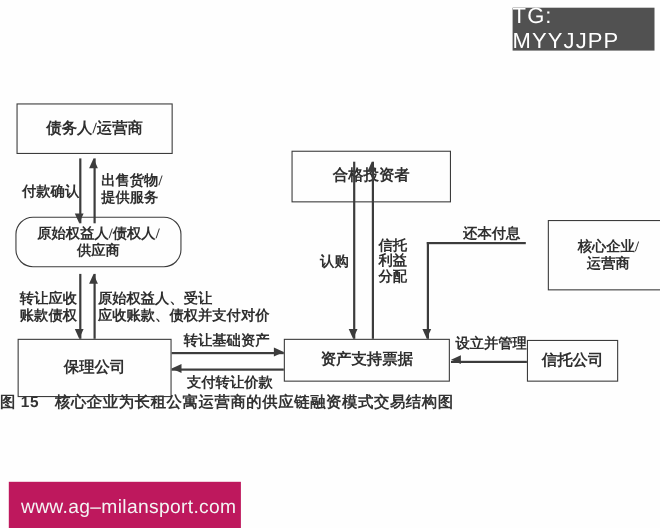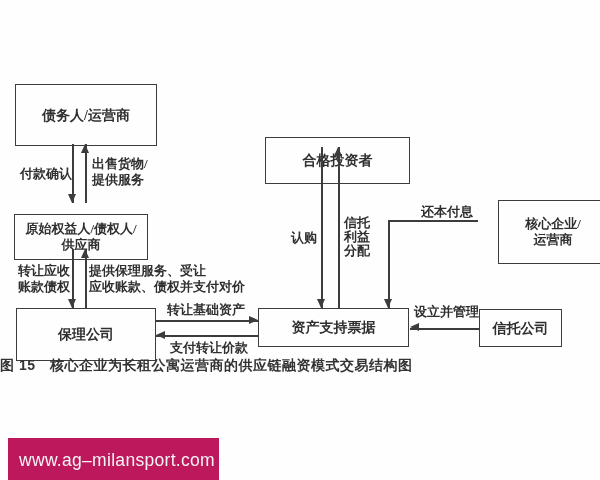--- a/index.html
+++ b/index.html
@@ -39,25 +39,26 @@
     position:absolute;left:0;right:0;top:357px;text-align:left;
     font-family:"Liberation Sans","DejaVu Sans",sans-serif;
     font-weight:bold;font-size:14px;letter-spacing:.5px;color:#333;
   }
 </style>
 </head>
 <body>
 
 <div class="stage">
 
+  <div class="badge">TG: MYYJJPP</div>
 
   <div>
 
-    <div class="node" style="left:15px;top:84px;width:142px;height:62px;">债务人/运营商</div>
-    <div class="node small" style="left:14px;top:214px;width:134px;height:46px;">原始权益人/债权人/
+    <div class="node" style="left:15px;top:94px;width:142px;height:46px;">债务人/运营商</div>
+    <div class="node small" style="left:14px;top:197px;width:151px;height:46px;border-radius:16px;">原始权益人/债权人/
 供应商</div>
     <div class="node" style="left:16px;top:308px;width:140px;height:53px;">保理公司</div>
     <div class="node" style="left:265px;top:100px;width:145px;height:47px;margin-top:37px;">合格投资者</div>
     <div class="node" style="left:258px;top:308px;width:151px;height:39px;text-align:right;">资产支持票据</div>
     <div class="node small" style="left:498px;top:200px;width:110px;height:64px;">核心企业/
 运营商</div>
     <div class="node" style="left:479px;top:309px;width:83px;height:38px;">信托公司</div>
 
     <div class="ln" style="left:72px;top:144px;width:1.6px;height:59px;"></div>
     <div class="ah down" style="left:68px;top:194px;"></div>
@@ -84,21 +85,21 @@
     <div class="ah left" style="left:156px;top:331px;"></div>
 
     <div class="ln" style="left:410px;top:328px;width:69px;height:1.6px;"></div>
     <div class="ah left" style="left:410px;top:323px;"></div>
 
     <div class="lbl" style="left:20px;top:166px;">付款确认</div>
     <div class="lbl" style="left:92px;top:156px;">出售货物/
 提供服务</div>
     <div class="lbl" style="left:18px;top:263px;">转让应收
 账款债权</div>
-    <div class="lbl" style="left:89px;top:263px;">提供保理服务、受让
+    <div class="lbl" style="left:89px;top:263px;">原始权益人、受让
 应收账款、债权并支付对价</div>
     <div class="lbl" style="left:167px;top:302px;">转让基础资产</div>
     <div class="lbl" style="left:170px;top:340px;">支付转让价款</div>
     <div class="lbl" style="left:291px;top:230px;">认购</div>
     <div class="lbl" style="left:344px;top:216px;line-height:14px;font-family:Liberation Serif, serif;">信托
 利益
 分配</div>
     <div class="lbl" style="left:408px;top:204px;margin-left:13px;">还本付息</div>
     <div class="lbl" style="left:414px;top:304px;">设立并管理</div>
 

